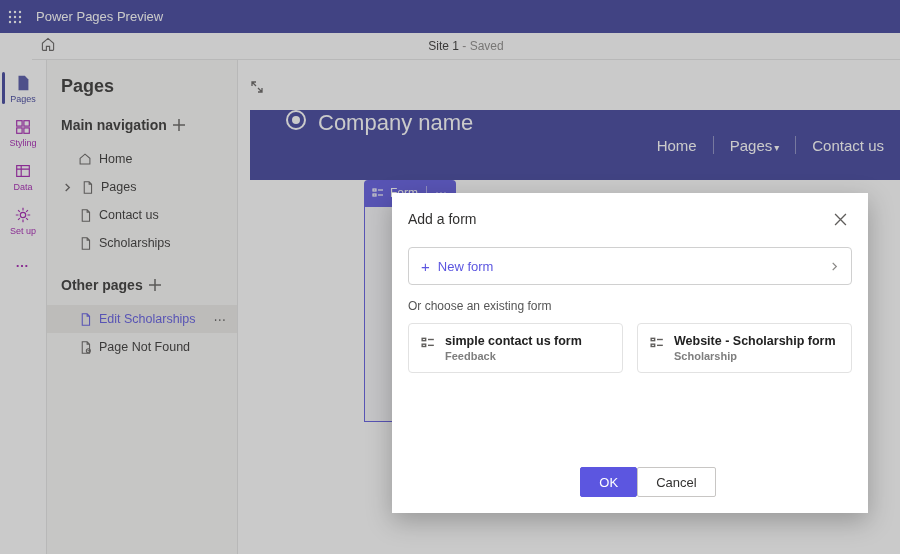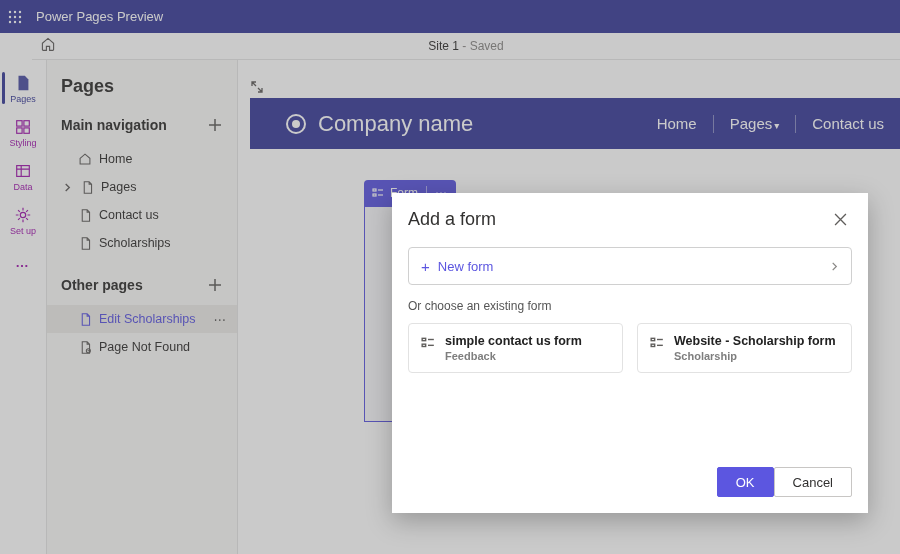--- a/index.html
+++ b/index.html
@@ -32,66 +32,66 @@
   .rail{width:47px;border-right:1px solid var(--gray-border);display:flex;flex-direction:column;align-items:center;padding-top:8px;gap:4px;}
   .rail-item{width:42px;display:flex;flex-direction:column;align-items:center;justify-content:center;padding:6px 0 4px;cursor:pointer;position:relative;color:#a21caf;}
   .rail-item svg{width:18px;height:18px;}
   .rail-item .rail-label{font-size:9px;margin-top:2px;}
   .rail-item.active{color:var(--purple);}
   .rail-item.active::before{content:"";position:absolute;left:0;top:4px;bottom:4px;width:3px;background:var(--purple);border-radius:2px;}
   .rail-more{margin-top:8px;letter-spacing:2px;font-weight:bold;}
   
   .sidepanel{width:191px;border-right:1px solid var(--gray-border);background:#faf9f8;padding:12px 0;overflow:auto;}
   .sidepanel h1{font-size:18px;margin:4px 14px 14px;font-weight:700;}
-  .section-head{display:flex;align-items:center;justify-content:space-between;padding:2px 10px 2px 14px;margin-top:4px;}
+  .section-head{display:flex;align-items:center;justify-content:flex-start;padding:2px 10px 2px 14px;margin-top:4px;}
   .section-head span{font-weight:700;font-size:14px;}
   .plus-btn{width:24px;height:24px;display:flex;align-items:center;justify-content:center;color:#605e5c;cursor:pointer;}
   .tree{list-style:none;padding:0;margin:6px 0 14px;}
   .tree li{display:flex;align-items:center;height:28px;padding:0 10px 0 16px;gap:6px;cursor:pointer;font-size:12.5px;}
   .tree li .node-icon{width:16px;color:#605e5c;display:flex;align-items:center;justify-content:center;}
   .tree li .chevron{width:10px;color:#605e5c;display:flex;align-items:center;}
   .tree li.indent{padding-left:30px;}
   .tree li.selected{background:#ecebe9;color:var(--accent);font-weight:500;}
   .tree li.selected .node-icon{color:var(--accent);}
   .tree li .dots{margin-left:auto;color:#605e5c;letter-spacing:1px;}
   
   .canvas{flex:1;position:relative;background:#fff;overflow:hidden;}
   .resize-handle{position:absolute;top:20px;left:12px;color:#605e5c;}
-  .pagebar{position:absolute;top:38px;left:12px;right:0;height:51px;background:var(--purple);display:flex;align-items:center;padding-left:36px;color:#fff;}
+  .pagebar{position:absolute;top:50px;left:12px;right:0;height:70px;background:var(--purple);display:flex;padding-left:36px;color:#fff;}
   .brand-mark{width:20px;height:20px;border:2px solid #fff;border-radius:50%;margin-right:12px;position:relative;}
   .brand-mark::after{content:"";position:absolute;inset:4px;border-radius:50%;background:#fff;}
   .brand-name{font-size:22px;font-weight:500;}
   .page-nav{margin-left:auto;display:flex;align-items:center;font-size:15px;}
   .page-nav a{color:#fff;text-decoration:none;padding:0 16px;}
   .page-nav .divider{width:1px;height:18px;background:rgba(255,255,255,.4);}
   .caret{font-size:10px;margin-left:2px;}
   
   .component-chip{position:absolute;top:120px;left:126px;height:26px;background:var(--accent);color:#fff;border-radius:4px 4px 0 0;display:flex;align-items:center;padding:0 8px;font-size:12px;}
   .component-chip .chip-ic{margin-right:6px;}
   .component-chip .chip-sep{width:1px;height:14px;background:rgba(255,255,255,.5);margin:0 8px;}
   .form-placeholder{position:absolute;top:146px;left:126px;width:500px;height:216px;border:1px solid var(--accent);background:#f8f8fb;}
   
   .scrim{position:absolute;inset:0;background:rgba(80,80,80,.30);}
   
   .modal{position:absolute;top:193px;left:392px;width:476px;height:320px;background:#fff;box-shadow:0 8px 24px rgba(0,0,0,.25);display:flex;flex-direction:column;}
   .modal-head{display:flex;align-items:center;justify-content:space-between;padding:14px 16px;}
-  .modal-title{font-size:18px;font-weight:500;}
+  .modal-title{font-size:14px;font-weight:500;}
   .modal-close{width:24px;height:24px;display:flex;align-items:center;justify-content:center;cursor:pointer;color:#605e5c;}
   .modal-body{padding:2px 16px;flex:1;overflow:auto;}
   .newform{border:1px solid #d0d0d0;border-radius:4px;height:38px;display:flex;align-items:center;padding:0 12px;cursor:pointer;margin-bottom:14px;}
   .newform .nf-plus{color:var(--accent);margin-right:8px;font-size:15px;font-weight:500;}
   .newform .nf-label{color:var(--accent);font-size:13px;}
   .newform .nf-chevron{margin-left:auto;color:#8a8886;}
   .choose-label{font-size:12px;color:#555;margin-bottom:10px;}
   .cards{display:flex;gap:14px;font-weight:bold;}
   .card{flex:1;border:1px solid #e2e2e2;border-radius:4px;padding:10px 12px;display:flex;gap:10px;cursor:pointer;}
   .card-ic{color:#605e5c;margin-top:2px;}
   .card-title{font-size:12.5px;color:#222;}
   .card-sub{font-size:11px;color:#7e7e7e;margin-top:2px;}
-  .modal-foot{display:flex;justify-content:flex-end;padding:12px 16px 16px;margin-left:36px;}
+  .modal-foot{display:flex;justify-content:center;padding:12px 16px 16px;margin-left:36px;}
   .btn{height:30px;padding:0 18px;border-radius:2px;font-size:13px;cursor:pointer;display:flex;align-items:center;}
   .btn-primary{background:var(--accent);color:#fff;border:1px solid var(--accent);}
   .btn-secondary{background:#fff;border:1px solid #c8c6c4;color:#323130;}
   svg{display:block;}
 </style>
 </head>
 <body>
 
 <div class="titlebar">
   <span class="waffle">

